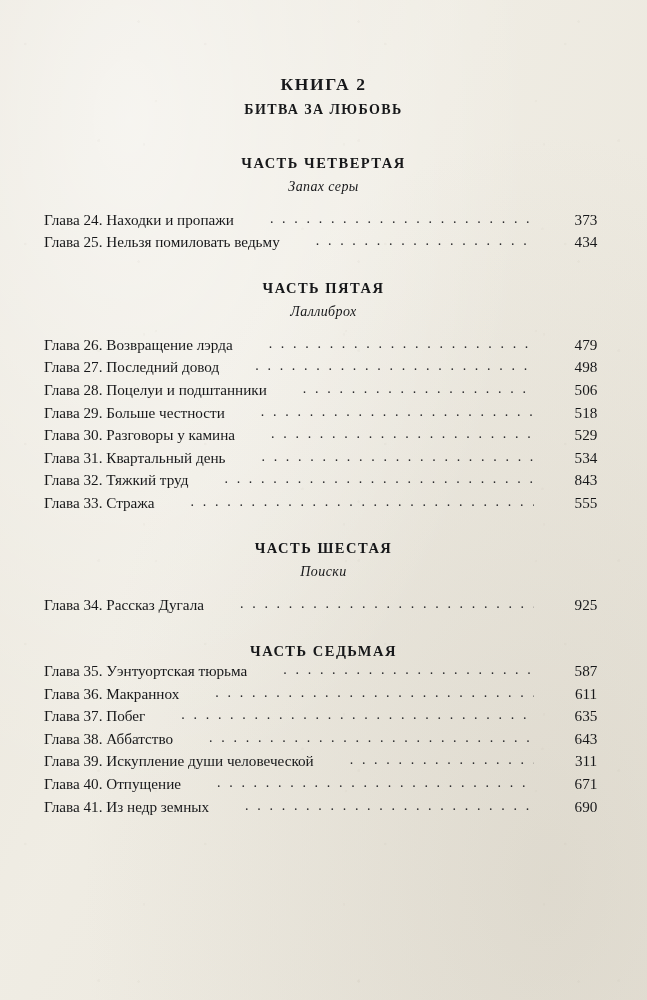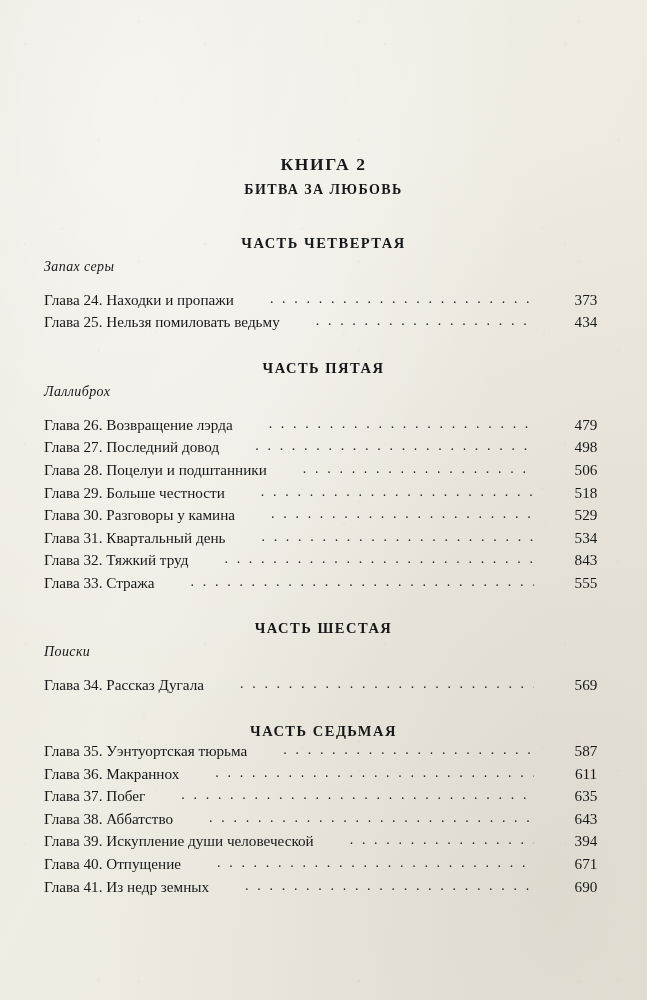--- a/index.html
+++ b/index.html
@@ -36,23 +36,22 @@
       radial-gradient(circle at 38% 67%, rgba(150,140,120,.09) 0 1.3px, transparent 1.7px),
       radial-gradient(circle at 82% 44%, rgba(150,140,120,.09) 0 1.0px, transparent 1.4px),
       radial-gradient(circle at 26% 88%, rgba(150,140,120,.08) 0 1.2px, transparent 1.6px),
       radial-gradient(circle at 72% 76%, rgba(150,140,120,.08) 0 1.1px, transparent 1.5px);
     background-size: 180px 200px, 220px 240px, 260px 210px, 190px 230px, 240px 260px, 200px 190px;
   }
 
   .page {
     position: relative;
     z-index: 2;
-    padding: 104px 44px 0 44px;
+    padding: 72px 44px 0 44px;
     box-sizing: border-box;
-    margin-top: 48px;
   }
 
   .book-title-block {
     text-align: center;
     margin-bottom: 34px;
   }
   .book-line1 {
     font-weight: bold;
     font-size: 17.5px;
     letter-spacing: 1.6px;
@@ -71,21 +70,21 @@
   }
   .part:first-of-type { margin-top: 0; }
 
   .part-title {
     text-align: center;
     font-weight: bold;
     font-size: 14.5px;
     letter-spacing: 1.5px;
   }
   .part-subtitle {
-    text-align: left;
+    text-align: center;
     font-style: italic;
     font-size: 14px;
     letter-spacing: .4px;
     margin-top: 7px;
     margin-bottom: 14px;
   }
 
   .toc-list {
     margin: 0;
     padding: 0;
@@ -196,21 +195,21 @@
     </ul>
   </section>
 
   <section class="part">
     <div class="part-title">ЧАСТЬ ШЕСТАЯ</div>
     <div class="part-subtitle">Поиски</div>
     <ul class="toc-list">
       <li class="toc-row">
         <span class="toc-label">Глава 34. Рассказ Дугала</span>
         <span class="toc-dots">. . . . . . . . . . . . . . . . . . . . . . . . . . . . . . . . . . . . . . . . . . . . . . . . . . . . . . . . . . . . . . . . . . . . . . . .</span>
-        <span class="toc-page">569</span>
+        <span class="toc-page">925</span>
       </li>
     </ul>
   </section>
 
   <section class="part">
     <div class="part-title">ЧАСТЬ СЕДЬМАЯ</div>
     <ul class="toc-list">
       <li class="toc-row">
         <span class="toc-label">Глава 35. Уэнтуортская тюрьма</span>
         <span class="toc-dots">. . . . . . . . . . . . . . . . . . . . . . . . . . . . . . . . . . . . . . . . . . . . . . . . . . . . . . . . . . . . . . . . . . . . . . . .</span>
@@ -227,21 +226,21 @@
         <span class="toc-page">635</span>
       </li>
       <li class="toc-row">
         <span class="toc-label">Глава 38. Аббатство</span>
         <span class="toc-dots">. . . . . . . . . . . . . . . . . . . . . . . . . . . . . . . . . . . . . . . . . . . . . . . . . . . . . . . . . . . . . . . . . . . . . . . .</span>
         <span class="toc-page">643</span>
       </li>
       <li class="toc-row">
         <span class="toc-label">Глава 39. Искупление души человеческой</span>
         <span class="toc-dots">. . . . . . . . . . . . . . . . . . . . . . . . . . . . . . . . . . . . . . . . . . . . . . . . . . . . . . . . . . . . . . . . . . . . . . . .</span>
-        <span class="toc-page">394</span>
+        <span class="toc-page">311</span>
       </li>
       <li class="toc-row">
         <span class="toc-label">Глава 40. Отпущение</span>
         <span class="toc-dots">. . . . . . . . . . . . . . . . . . . . . . . . . . . . . . . . . . . . . . . . . . . . . . . . . . . . . . . . . . . . . . . . . . . . . . . .</span>
         <span class="toc-page">671</span>
       </li>
       <li class="toc-row">
         <span class="toc-label">Глава 41. Из недр земных</span>
         <span class="toc-dots">. . . . . . . . . . . . . . . . . . . . . . . . . . . . . . . . . . . . . . . . . . . . . . . . . . . . . . . . . . . . . . . . . . . . . . . .</span>
         <span class="toc-page">690</span>

